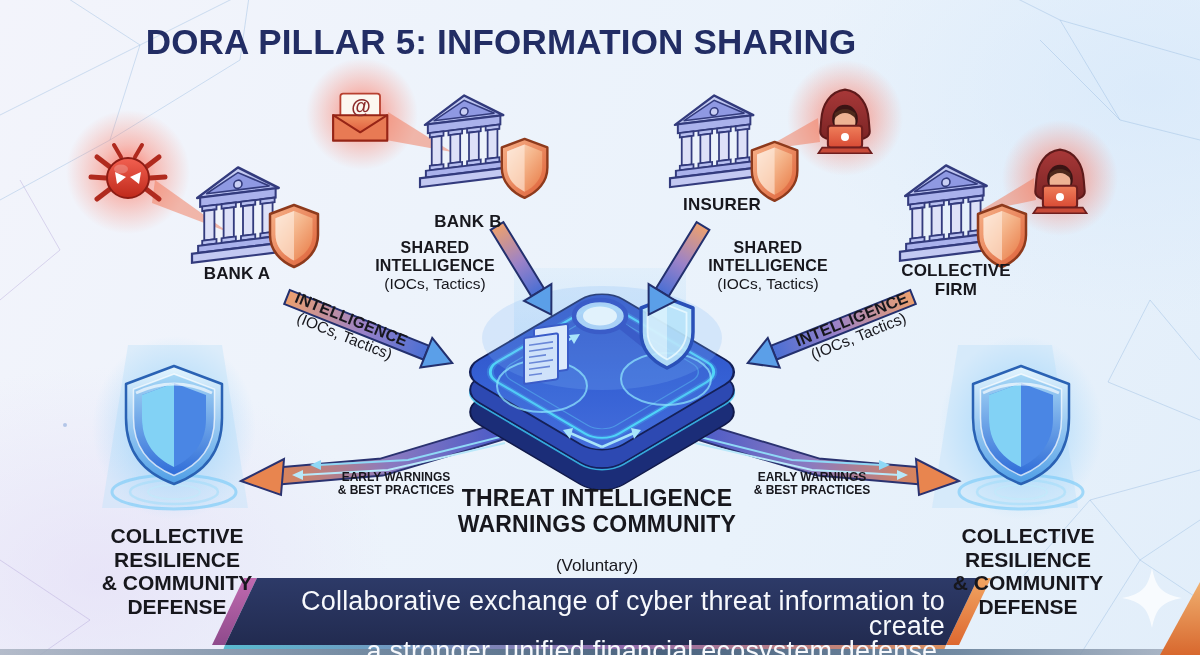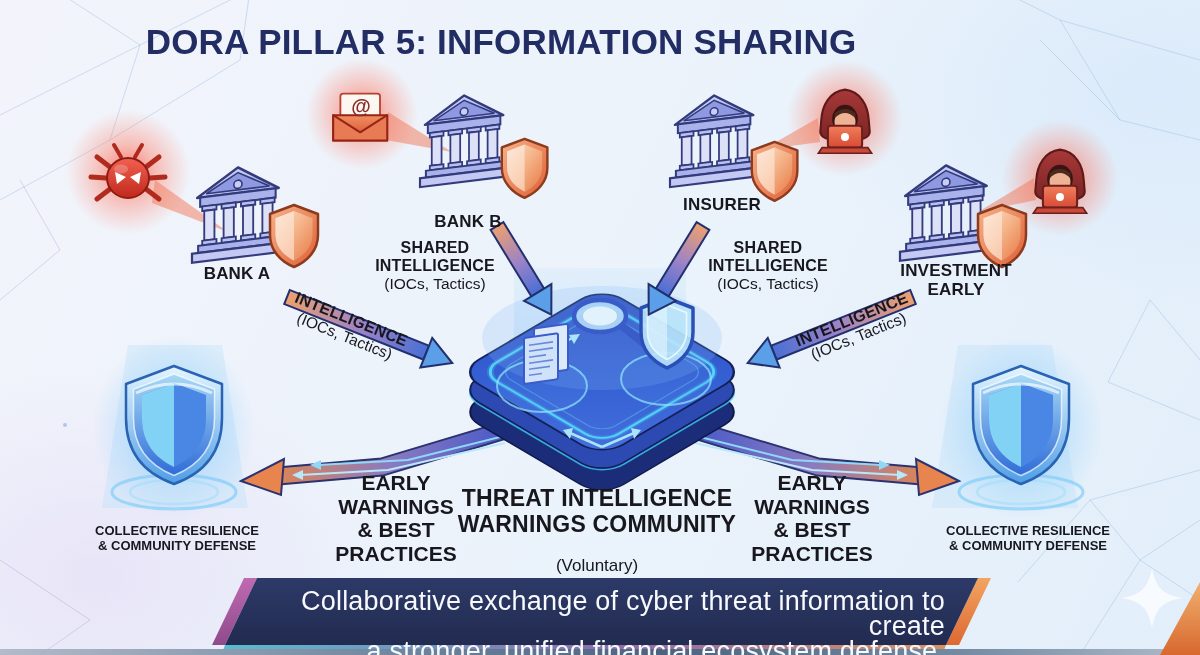--- a/index.html
+++ b/index.html
@@ -14,24 +14,24 @@
   svg.layer{position:absolute;left:0;top:0;}
   .abs{position:absolute;}
   .txt{color:#17171d;text-align:center;line-height:1.12;}
   .title{
     width:1002px;top:22px;left:0;text-align:center;
     font-size:35px;font-weight:700;letter-spacing:.2px;color:#222d64;
   }
   .entity-label{font-size:17px;font-weight:700;letter-spacing:.2px;}
   .flow-b{font-size:16px;font-weight:700;letter-spacing:.2px;}
   .flow-r{font-size:15.5px;font-weight:400;}
-  .early{font-size:21px;font-weight:700;}
+  .early{font-size:12px;font-weight:700;}
   .hub1{font-size:23px;font-weight:700;letter-spacing:.2px;}
   .hub-sub{font-size:17px;font-weight:400;margin-top:18px;}
-  .res{font-size:13px;font-weight:700;}
+  .res{font-size:21px;font-weight:700;}
   .rot-l{transform:rotate(22deg);}
   .rot-r{transform:rotate(-22deg);}
   .banner-text{
     width:690px;left:255px;top:589px;text-align:right;
     color:#f7f9fd;font-size:27px;font-weight:400;line-height:25px;letter-spacing:.2px;
   }
   .at-glyph{font-size:20px;font-weight:700;color:#8c2a2a;width:30px;text-align:center;}
 </style>
 </head>
 <body>
@@ -379,21 +379,21 @@
   <path transform="translate(1152,598)" d="M0,-30 C4,-10 10,-4 30,0 C10,4 4,10 0,30 C-4,10 -10,4 -30,0 C-10,-4 -4,-10 0,-30 Z" fill="rgba(255,255,255,.75)"></path>
 </svg>
 
 <div class="abs txt title">DORA PILLAR 5: INFORMATION SHARING</div>
 
 <div class="abs txt at-glyph" style="left:346px;top:95px;">@</div>
 
 <div class="abs txt entity-label" style="left:157px;top:264px;width:160px;">BANK A</div>
 <div class="abs txt entity-label" style="left:388px;top:212px;width:160px;">BANK B</div>
 <div class="abs txt entity-label" style="left:642px;top:195px;width:160px;">INSURER</div>
-<div class="abs txt entity-label" style="left:886px;top:261px;width:140px;">INVESTMENT EARLY</div>
+<div class="abs txt entity-label" style="left:886px;top:261px;width:140px;">COLLECTIVE FIRM</div>
 
 <div class="abs txt rot-l" style="left:253px;top:310px;width:190px;">
   <div class="flow-b">INTELLIGENCE</div>
   <div class="flow-r">(IOCs, Tactics)</div>
 </div>
 <div class="abs txt rot-r" style="left:760px;top:310px;width:190px;">
   <div class="flow-b">INTELLIGENCE</div>
   <div class="flow-r">(IOCs, Tactics)</div>
 </div>
 

